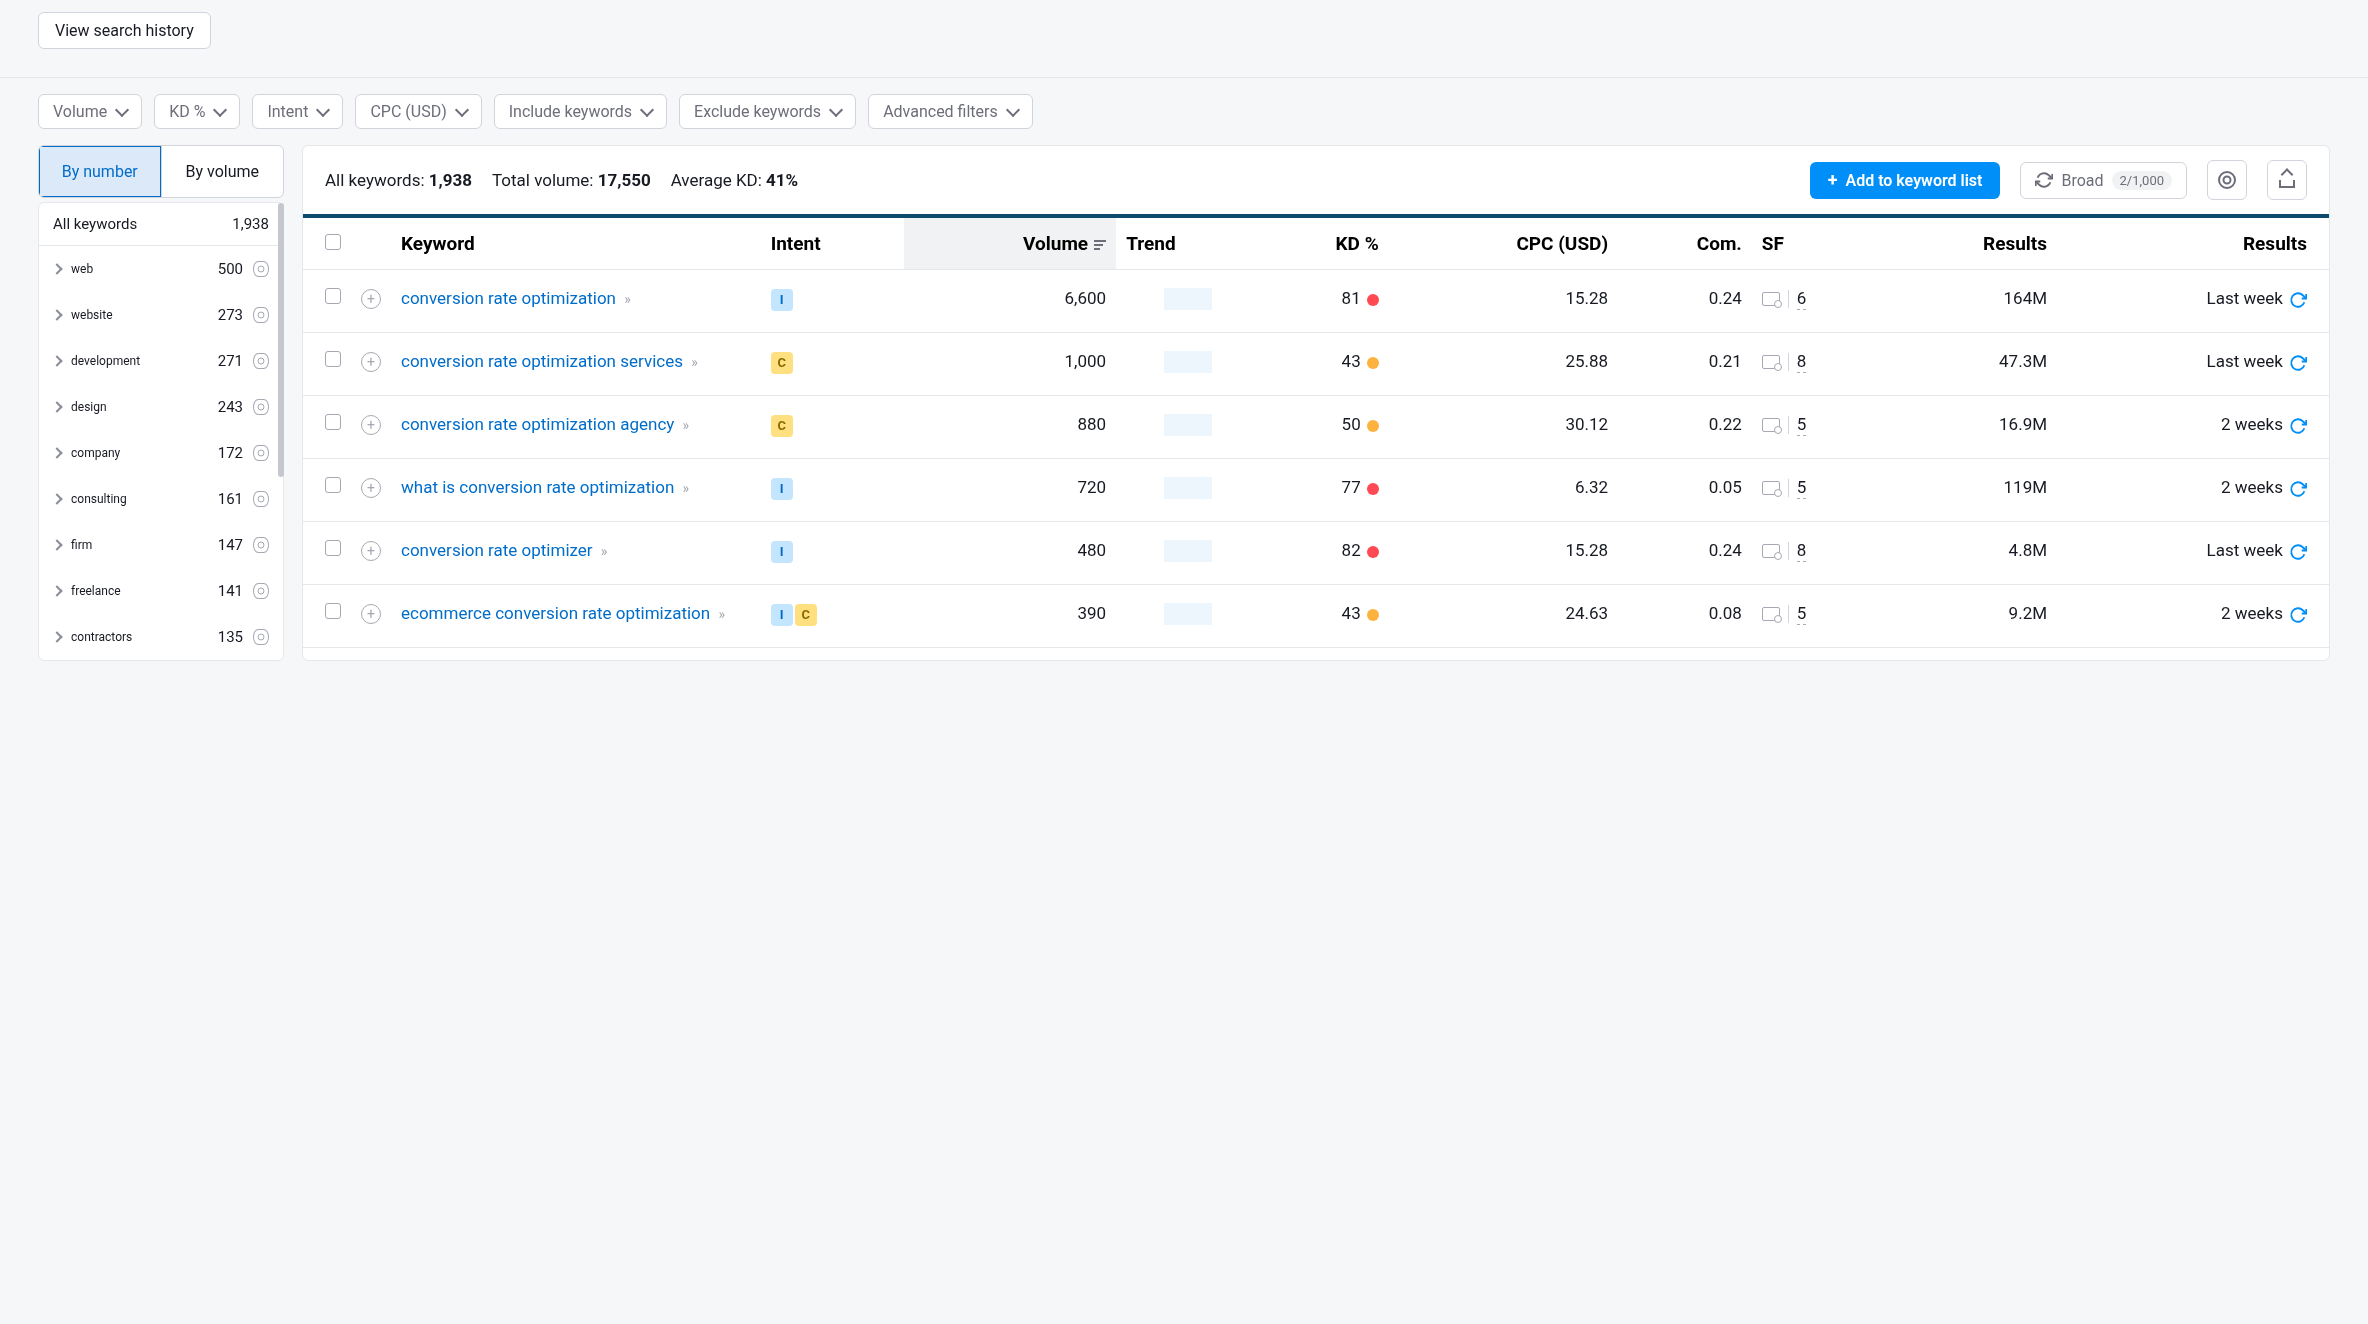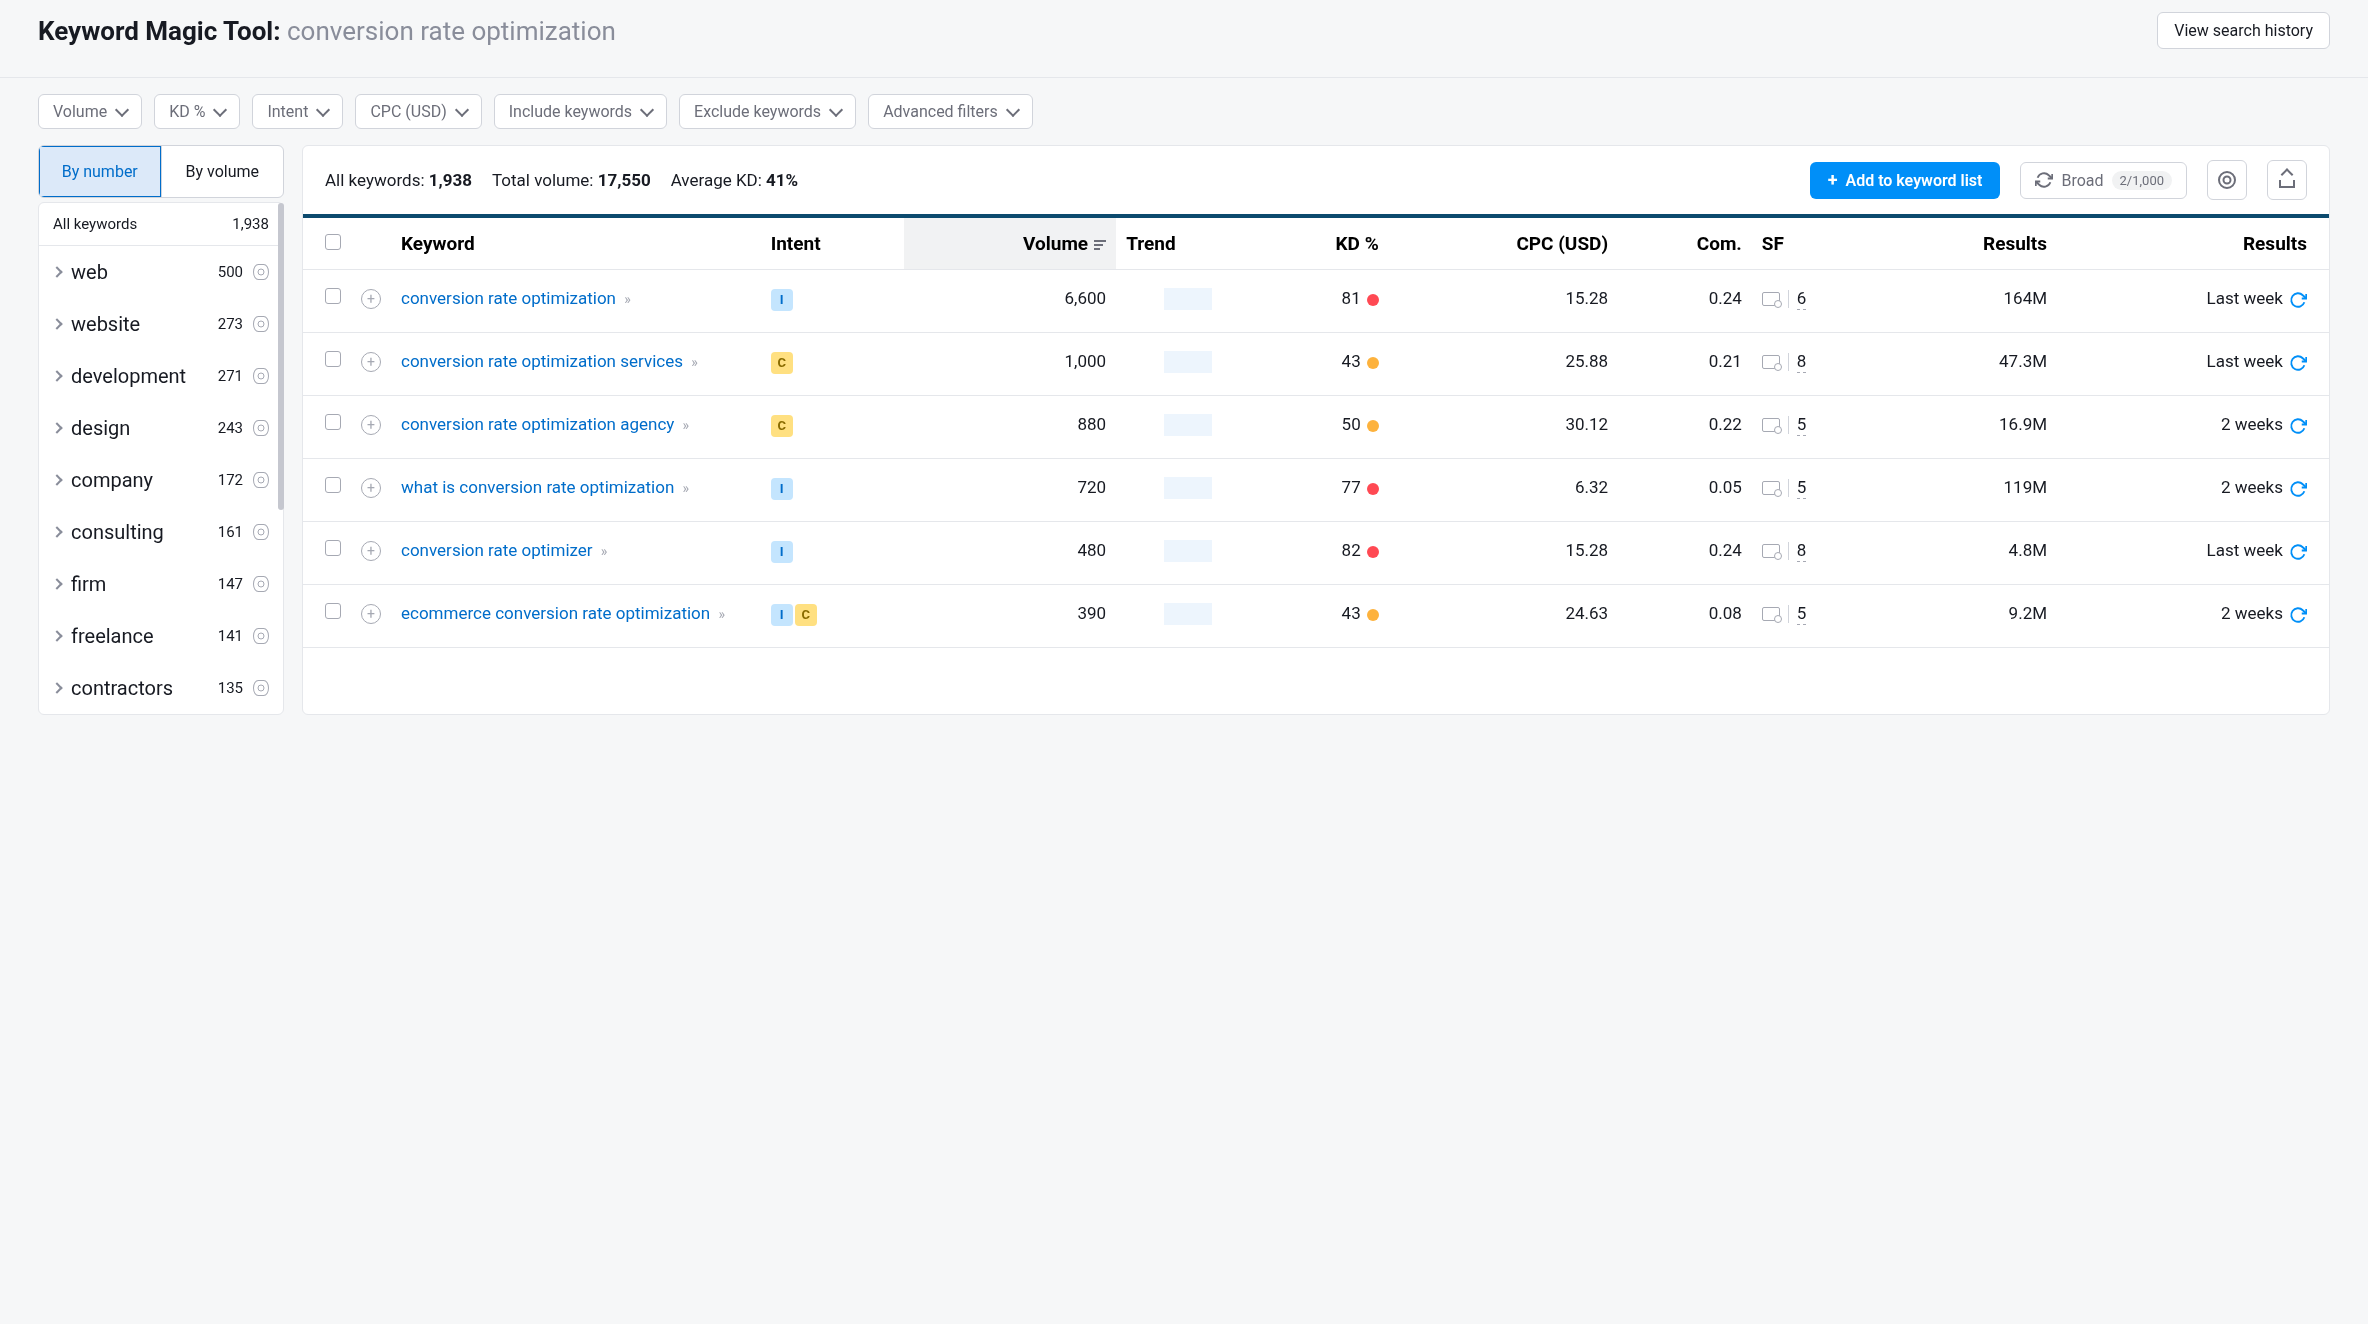--- a/index.html
+++ b/index.html
@@ -29,21 +29,21 @@
 .sidebar{width:246px;flex-shrink:0}
 .sideseg{display:flex;border:1px solid #d1d4db;border-radius:6px;overflow:hidden;background:#fff;margin-bottom:4px}
 .sideseg-item{flex:1;padding:16px 12px;font-size:16px;text-align:center;cursor:pointer}
 .sideseg-item.active{background:#DCE9F9;color:#006DCA;box-shadow:inset 0 0 0 1px #006DCA}
 .sideseg-item:first-child{border-right:1px solid #d1d4db}
 .sidelist{background:#fff;border:1px solid #e5e7eb;border-radius:6px;position:relative}
 .sidelist::after{content:"";position:absolute;right:-1px;top:0;width:6px;height:60%;background:#c5c7cf;border-radius:3px}
 .side-head{display:flex;justify-content:space-between;padding:12px 14px;font-size:15px;border-bottom:1px solid #e5e7eb}
 .side-row{display:flex;align-items:center;padding:14px 14px;gap:10px;cursor:pointer}
 .chev-r{width:8px;height:8px;border-right:2px solid #898d9a;border-bottom:2px solid #898d9a;transform:rotate(-45deg)}
-.side-label{flex:1;font-size:20px}
+.side-label{flex:1;font-size:12px}
 .side-count{font-size:15px;color:#171a22}
 .eye{width:16px;height:16px;border:1.5px solid #a6a9b3;border-radius:60% 60% 60% 60%/90% 90% 90% 90%;position:relative;display:inline-block}
 .eye::after{content:"";position:absolute;width:5px;height:5px;border:1.5px solid #a6a9b3;border-radius:50%;top:50%;left:50%;transform:translate(-50%,-50%)}
 .content{flex:1;background:#fff;border:1px solid #e5e7eb;border-radius:6px;overflow:hidden}
 .summary{display:flex;align-items:center;padding:14px 22px;gap:20px;border-bottom:4px solid #0c4a6e}
 .sum-item{font-size:17px}
 .sum-item b{font-weight:700}
 .sum-spacer{flex:1}
 .btn-primary{background:#008FF8;color:#fff;border:none;border-radius:6px;padding:9px 18px;font-size:16px;font-weight:600;cursor:pointer;display:flex;align-items:center;gap:8px}
 .plus{font-size:18px;font-weight:700;line-height:1}
@@ -81,24 +81,20 @@
 .sort-icon{display:inline-flex;flex-direction:column;gap:2px;margin-left:6px;vertical-align:middle}
 .sort-icon span{width:12px;height:2px;background:#6c6e79;display:block}
 .sort-icon span:nth-child(2){width:9px}
 .sort-icon span:nth-child(3){width:6px}
 </style>
 </head>
 <body>
 
 <div class="header">
   <div class="header-row1">
-    <div class="title">
-      <span>Keyword Magic Tool:</span>
-      <span class="query">conversion rate optimization</span>
-    </div>
     <button class="history-btn">View search history</button>
   </div>
 </div>
 
 <div class="divider"></div>
 
 <div class="filters">
   <div class="frow" id="filter-dropdowns-row">
       <div class="dropdown">
         <span>Volume</span>

